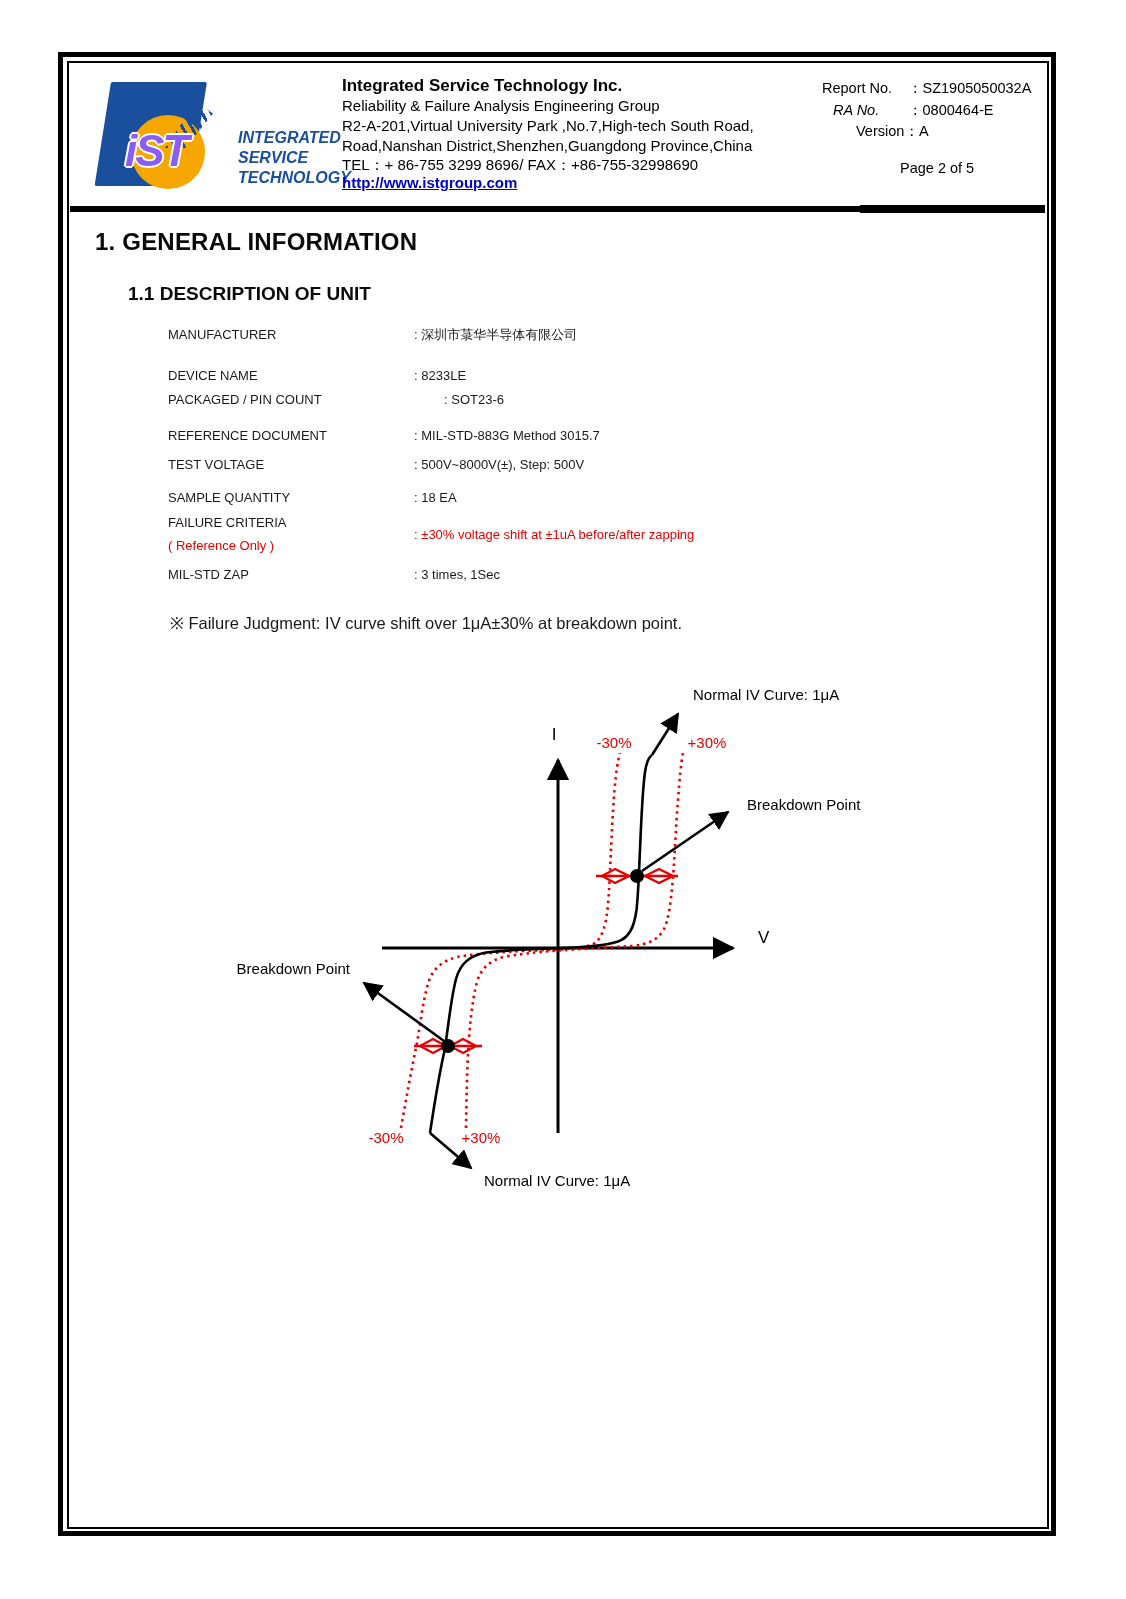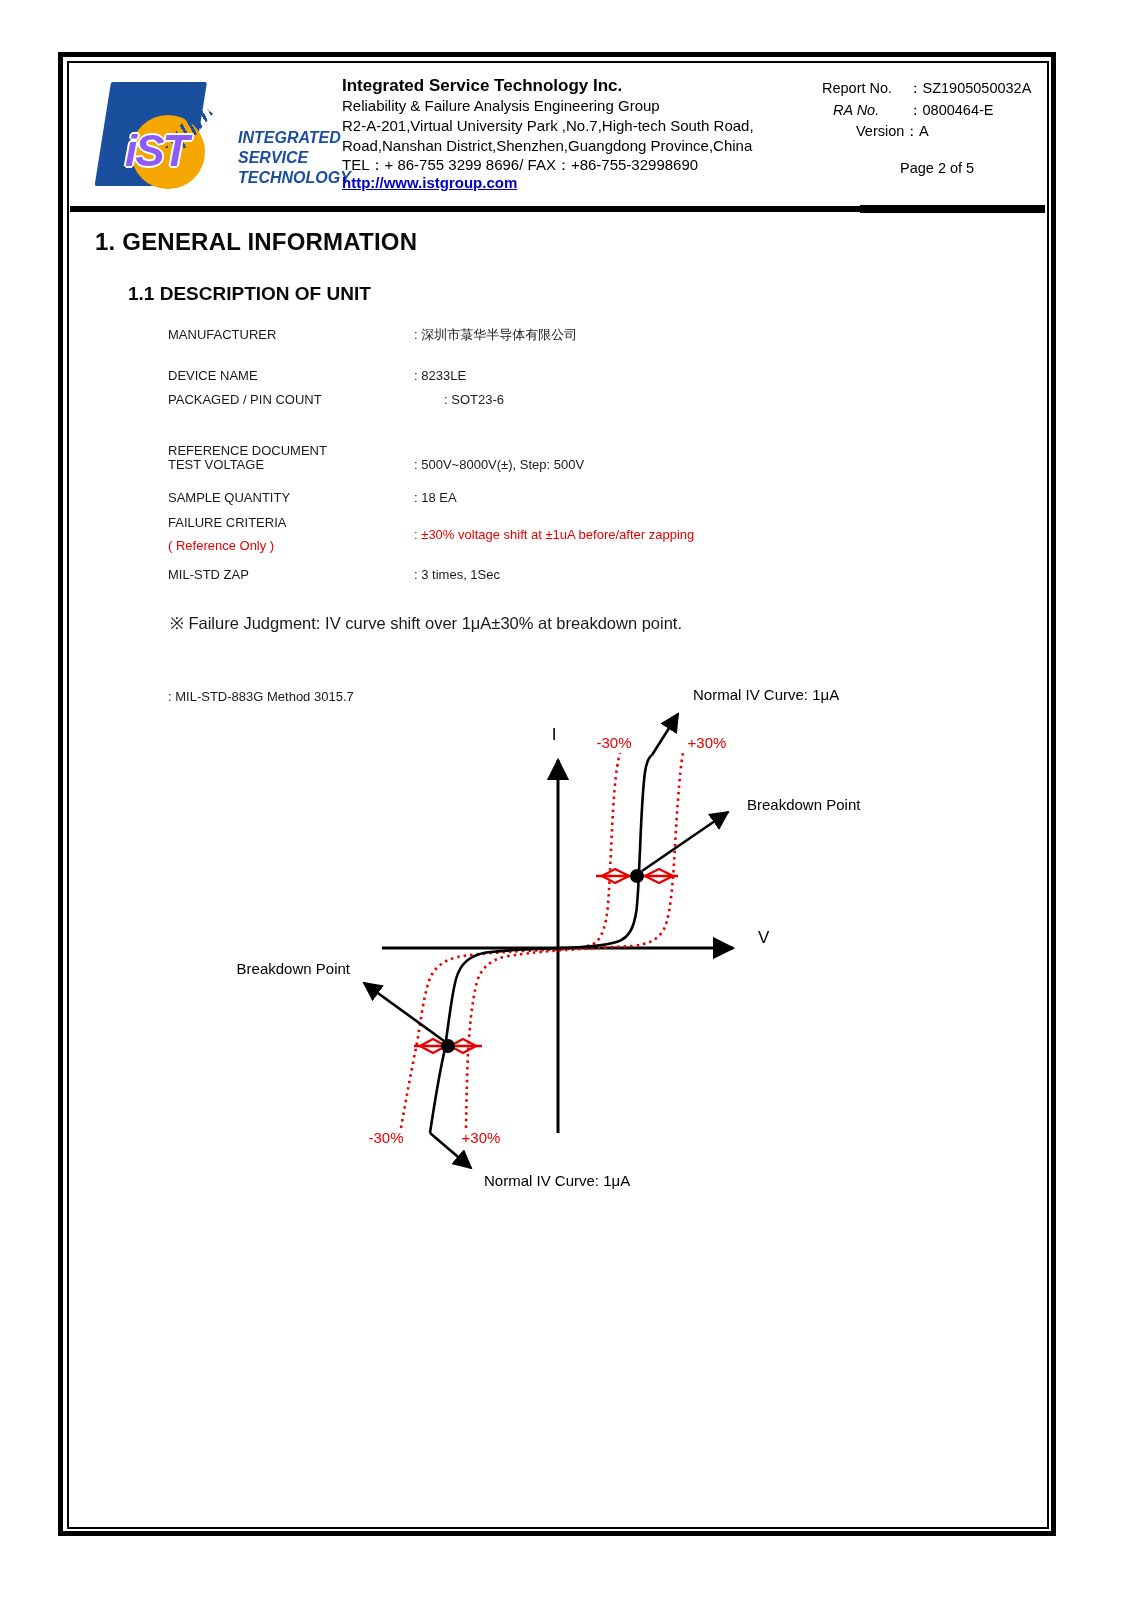--- a/index.html
+++ b/index.html
@@ -106,21 +106,21 @@
     <div class="val"><span>:</span>&nbsp;<span>深圳市菉华半导体有限公司</span></div>
   </div>
   <div class="spec-row" style="top:346px;margin-top:20px;">
     <div class="lbl">DEVICE NAME</div>
     <div class="val"><span>:</span>&nbsp;<span>8233LE</span></div>
   </div>
   <div class="spec-row" style="top:390px;gap:30px;">
     <div class="lbl">PACKAGED / PIN COUNT</div>
     <div class="val"><span>:</span>&nbsp;<span>SOT23-6</span></div>
   </div>
-  <div class="spec-row" style="top:441px;flex-direction:column;">
+  <div class="spec-row" style="top:426px;">
     <div class="lbl">REFERENCE DOCUMENT</div>
     <div class="val"><span>:</span>&nbsp;<span>MIL-STD-883G Method 3015.7</span></div>
   </div>
   <div class="spec-row" style="top:455px;">
     <div class="lbl">TEST VOLTAGE</div>
     <div class="val"><span>:</span>&nbsp;<span>500V~8000V(±), Step: 500V</span></div>
   </div>
   <div class="spec-row" style="top:488px;">
     <div class="lbl">SAMPLE QUANTITY</div>
     <div class="val"><span>:</span>&nbsp;<span>18 EA</span></div>

